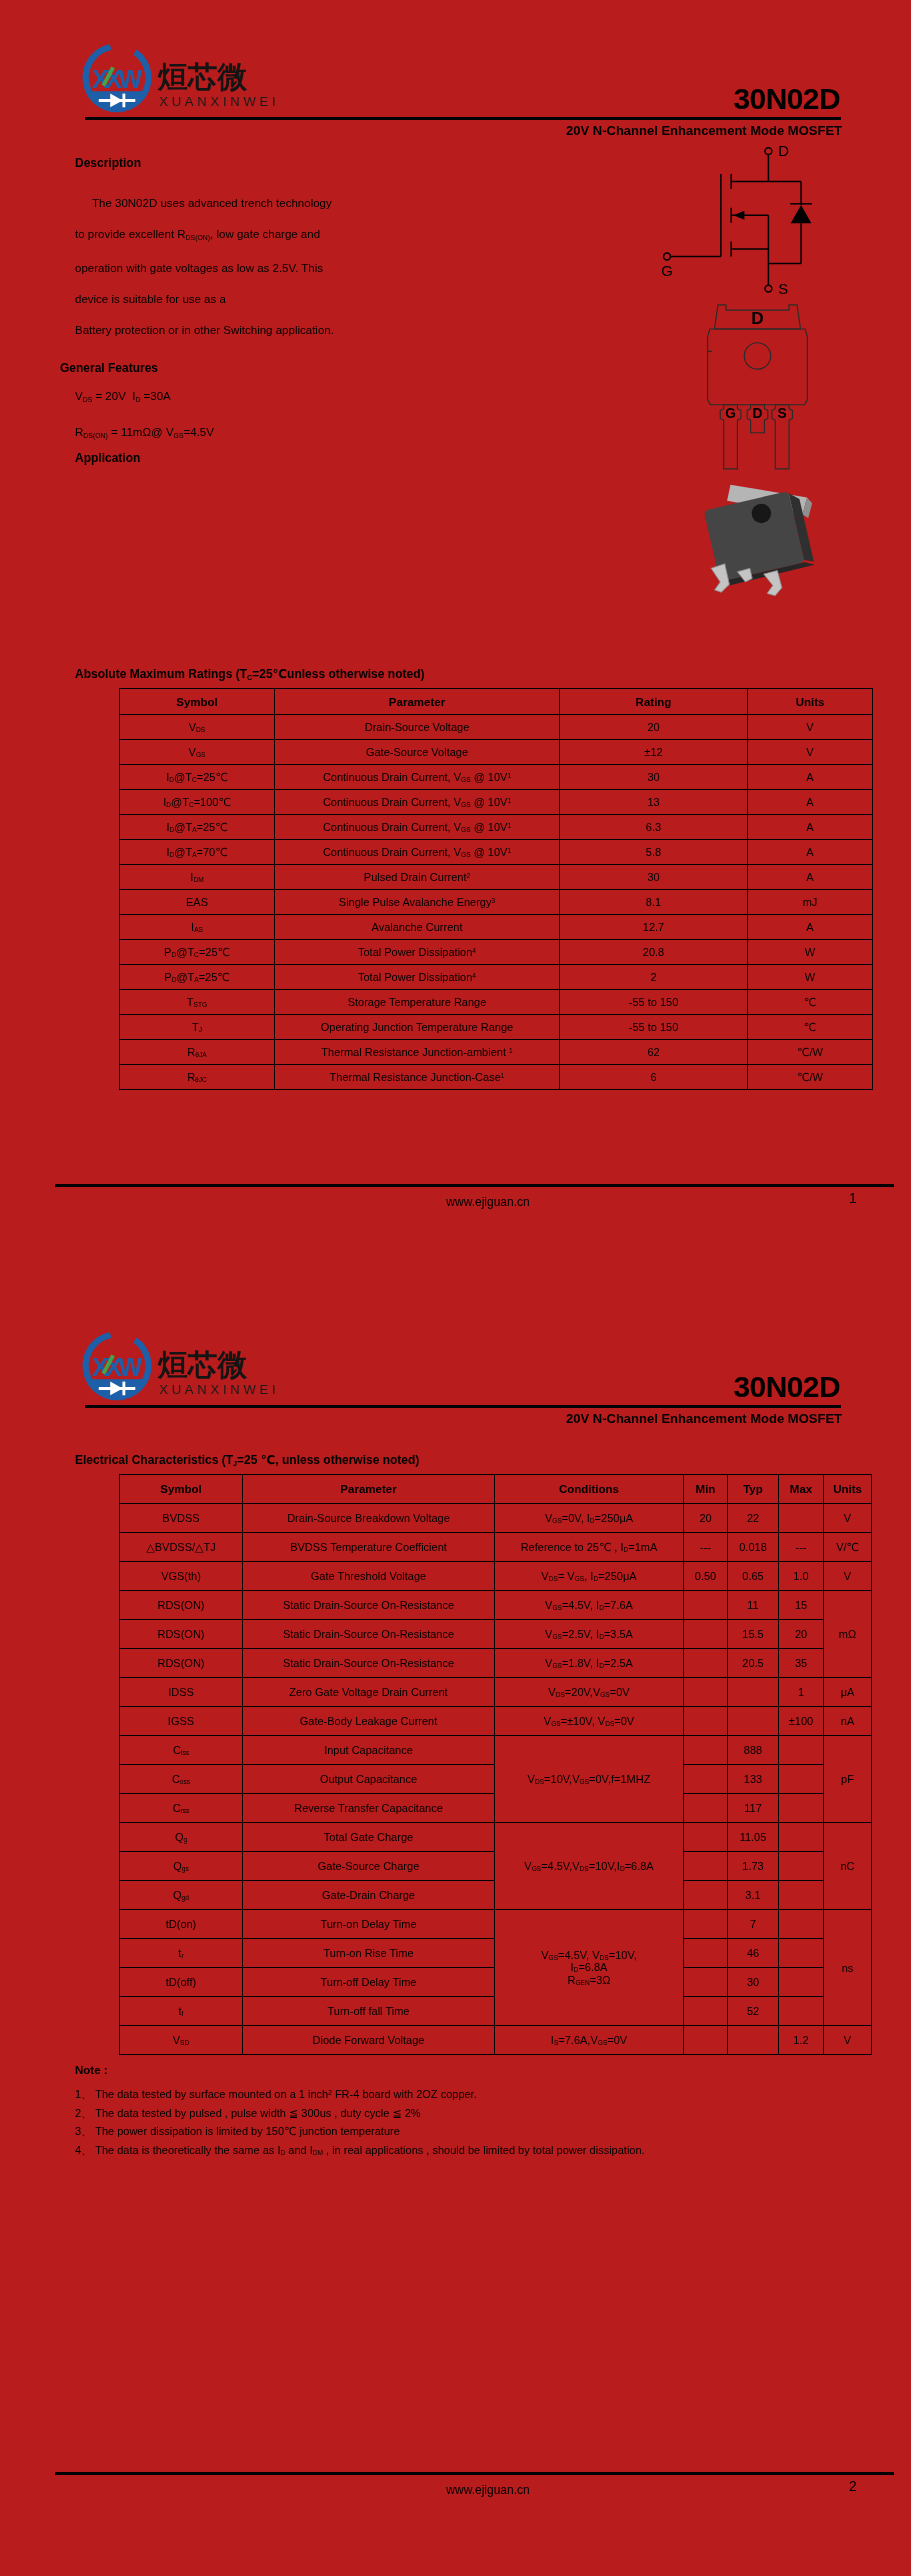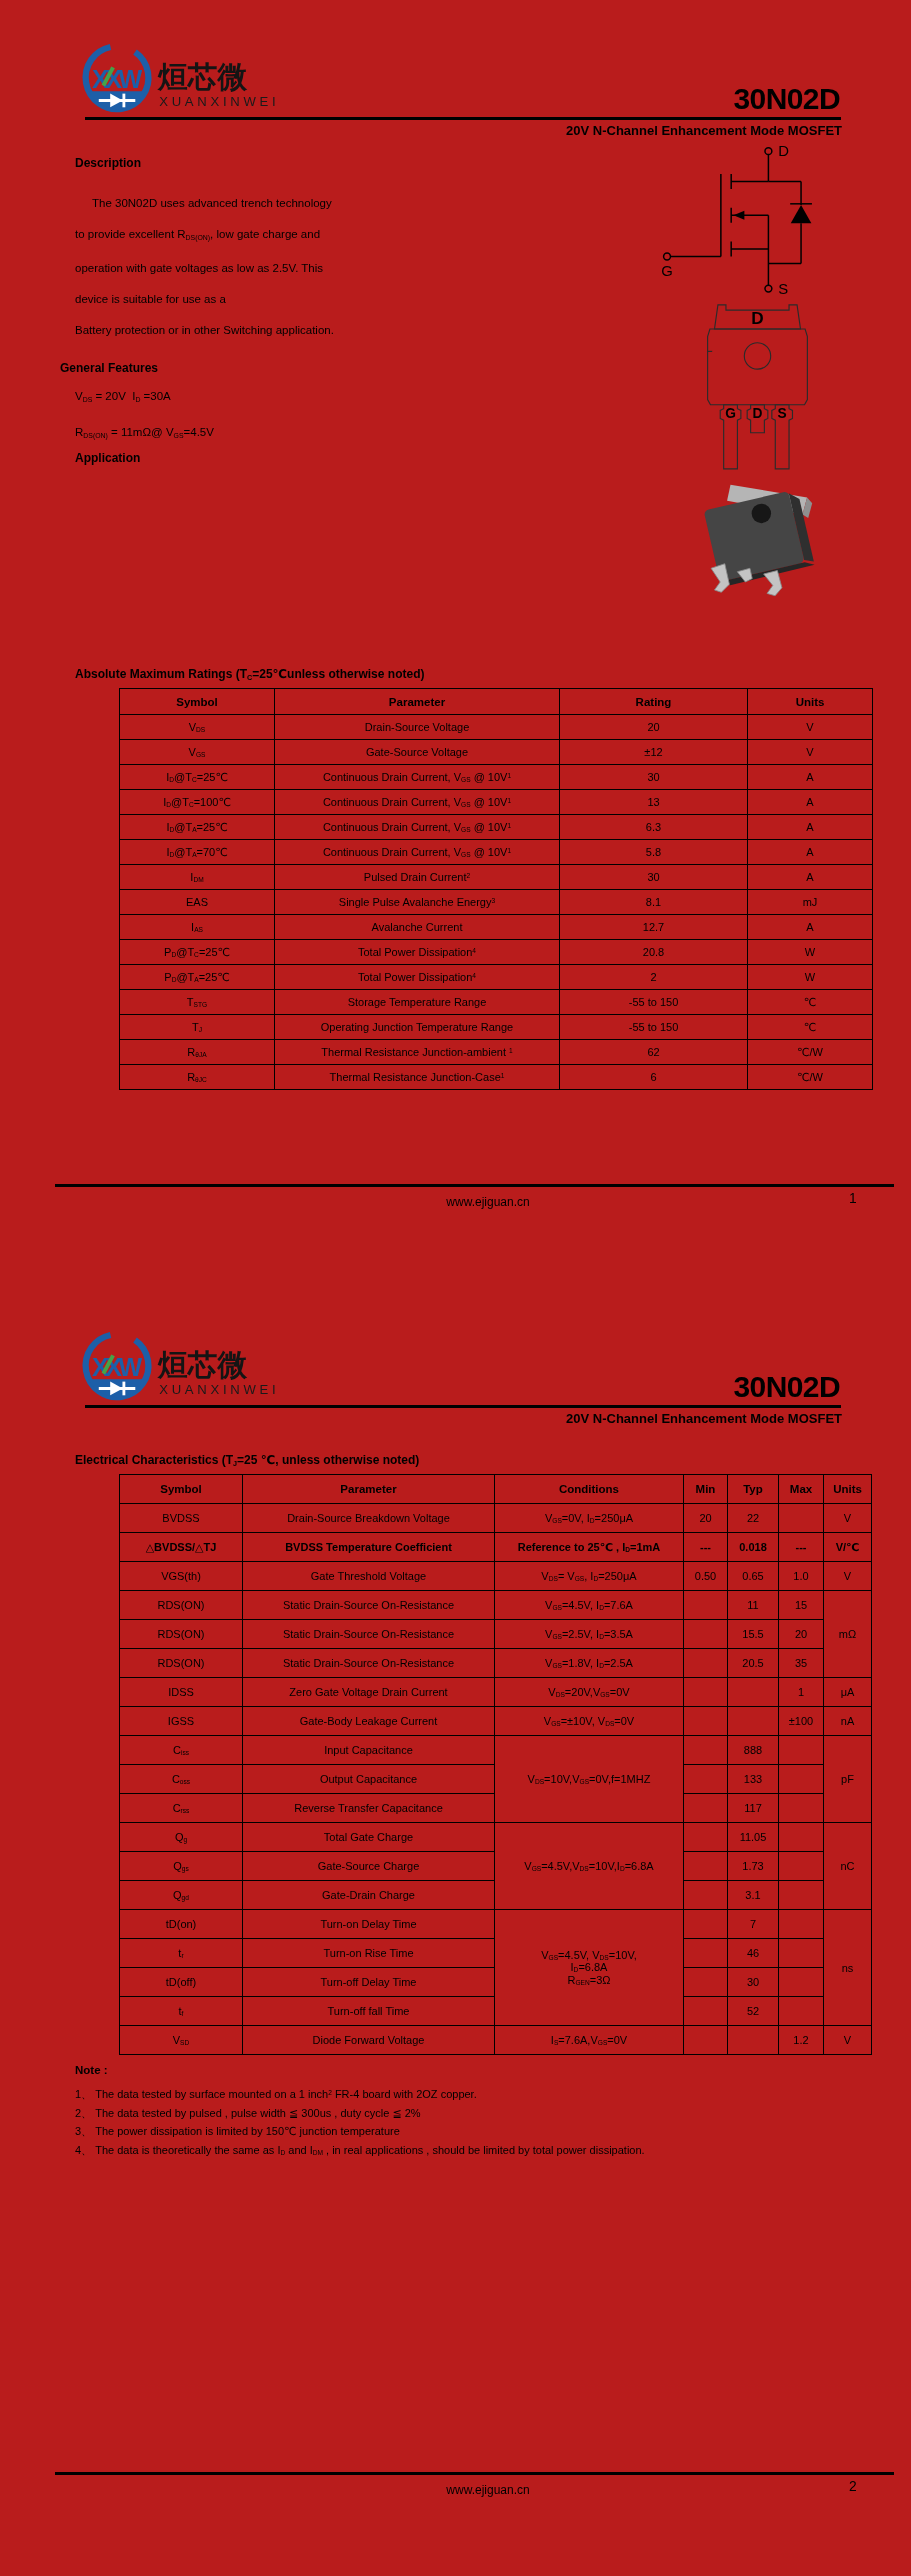--- a/index.html
+++ b/index.html
@@ -306,21 +306,21 @@
         <tbody>
           <tr style="height: 29px;">
             <td>BVDSS</td>
             <td>Drain-Source Breakdown Voltage</td>
             <td>V<sub>GS</sub>=0V, I<sub>D</sub>=250μA</td>
             <td>20</td>
             <td>22</td>
             <td></td>
             <td>V</td>
           </tr>
-          <tr style="height: 29px; font-weight: bold;">
+          <tr style="height: 29px;">
             <td>△BVDSS/△TJ</td>
             <td>BVDSS Temperature Coefficient</td>
             <td>Reference to 25℃ , I<sub>D</sub>=1mA</td>
             <td>---</td>
             <td>0.018</td>
             <td>---</td>
             <td>V/℃</td>
           </tr>
           <tr style="height: 29px;">
             <td>VGS(th)</td>

